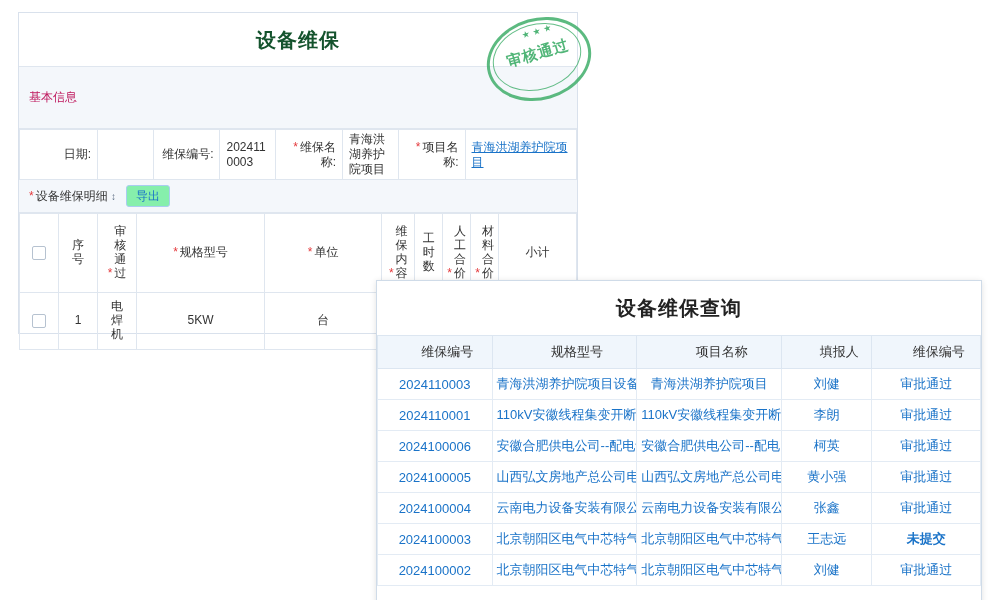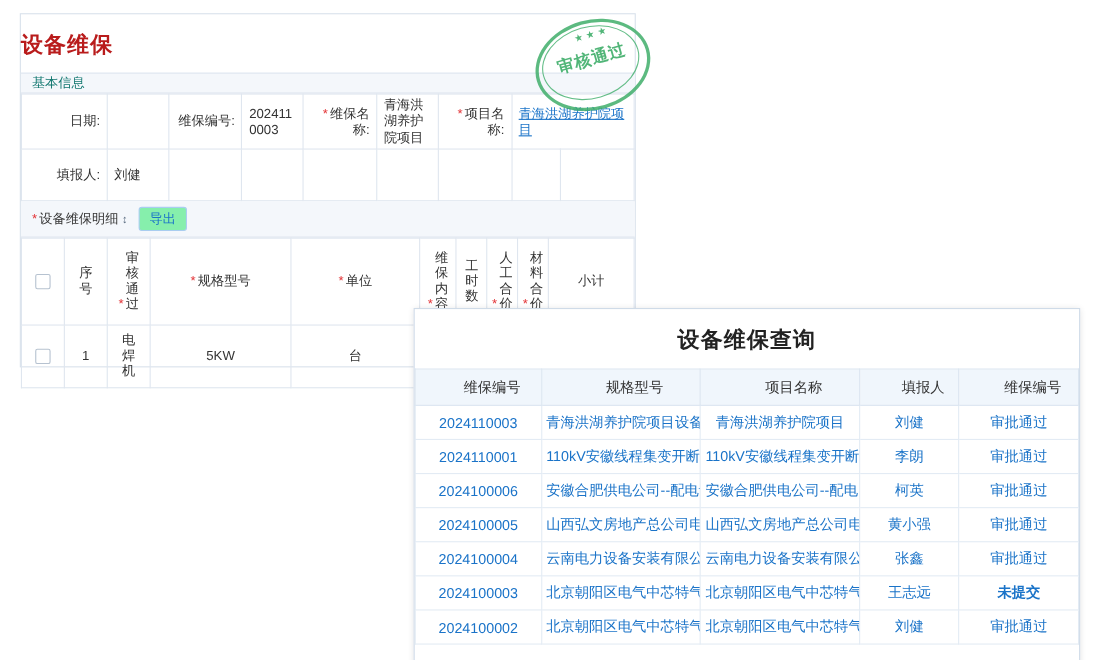--- a/index.html
+++ b/index.html
@@ -18,34 +18,35 @@
     left: 18px;
     top: 12px;
     width: 560px;
     height: 322px;
     background: #ffffff;
     border: 1px solid #d9e1ec;
     box-sizing: border-box;
   }
 
   .form-title {
+    text-align: center;
     font-size: 20px;
     font-weight: bold;
-    color: #b91c1c;
+    color: #14532d;
     padding: 14px 0 12px 0;
     letter-spacing: 1px;
   }
 
   .section-bar {
     background: #f4f7fb;
     border-top: 1px solid #dfe6ef;
     border-bottom: 1px solid #dfe6ef;
     font-size: 12px;
-    color: #0f766e;
-    padding: 0 10px;
+    color: #be185d;
+    padding: 22px 10px;
   }
 
   table.form-table {
     border-collapse: collapse;
     width: 100%;
     table-layout: fixed;
   }
   table.form-table td {
     border: 1px solid #dfe6ef;
     height: 42px;
@@ -273,31 +274,20 @@
         <span class="req">*</span><span>维保名称:</span>
       </td>
       <td class="val">青海洪湖养护院项目</td>
       <td class="lbl">
         <span class="req">*</span><span>项目名称:</span>
       </td>
       <td class="val" colspan="2">
         <span class="link-val">青海洪湖养护院项目</span>
       </td>
     </tr>
-    <tr>
-      <td class="lbl">填报人:</td>
-      <td class="val">刘健</td>
-      <td class="val"></td>
-      <td class="val"></td>
-      <td class="val"></td>
-      <td class="val"></td>
-      <td class="val"></td>
-      <td class="val"></td>
-      <td class="val"></td>
-    </tr>
   </tbody>
     </table>
 
   <div class="detail-bar">
     <span>
       <span class="req">*</span><span>设备维保明细</span>
       <span class="sort-caret">↕</span>
     </span>
     <button class="btn-export">导出</button>
   </div>

